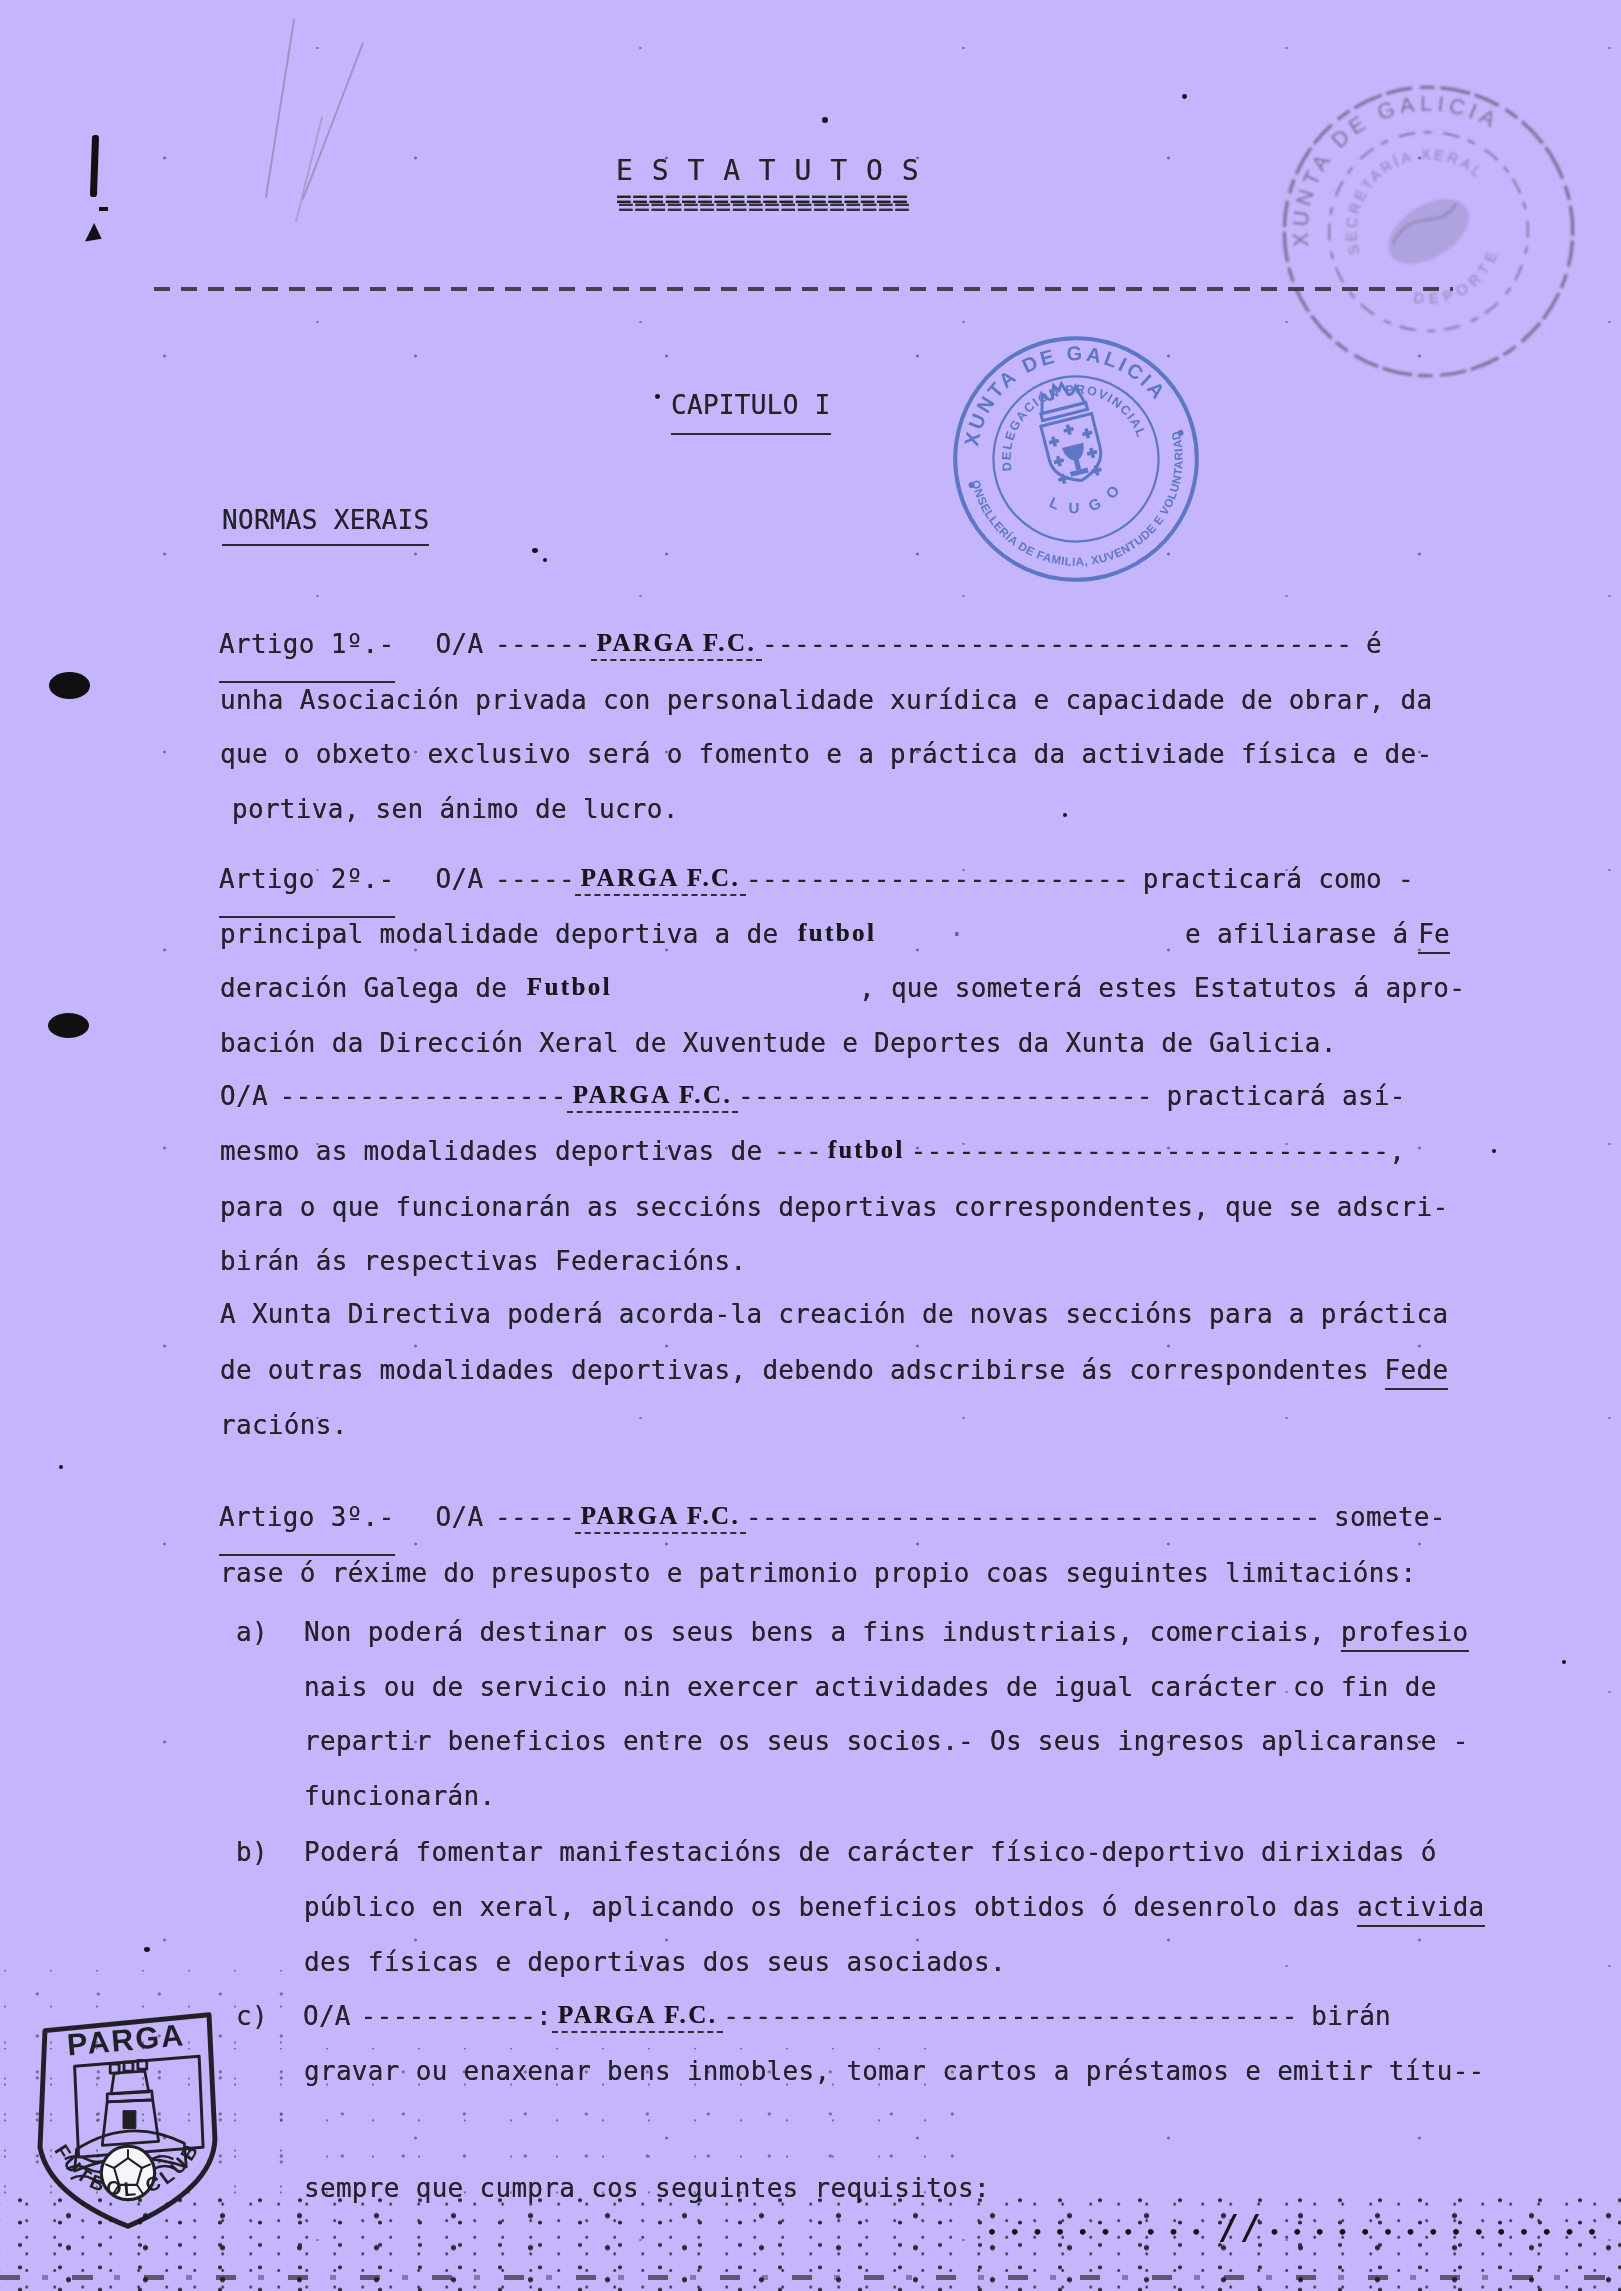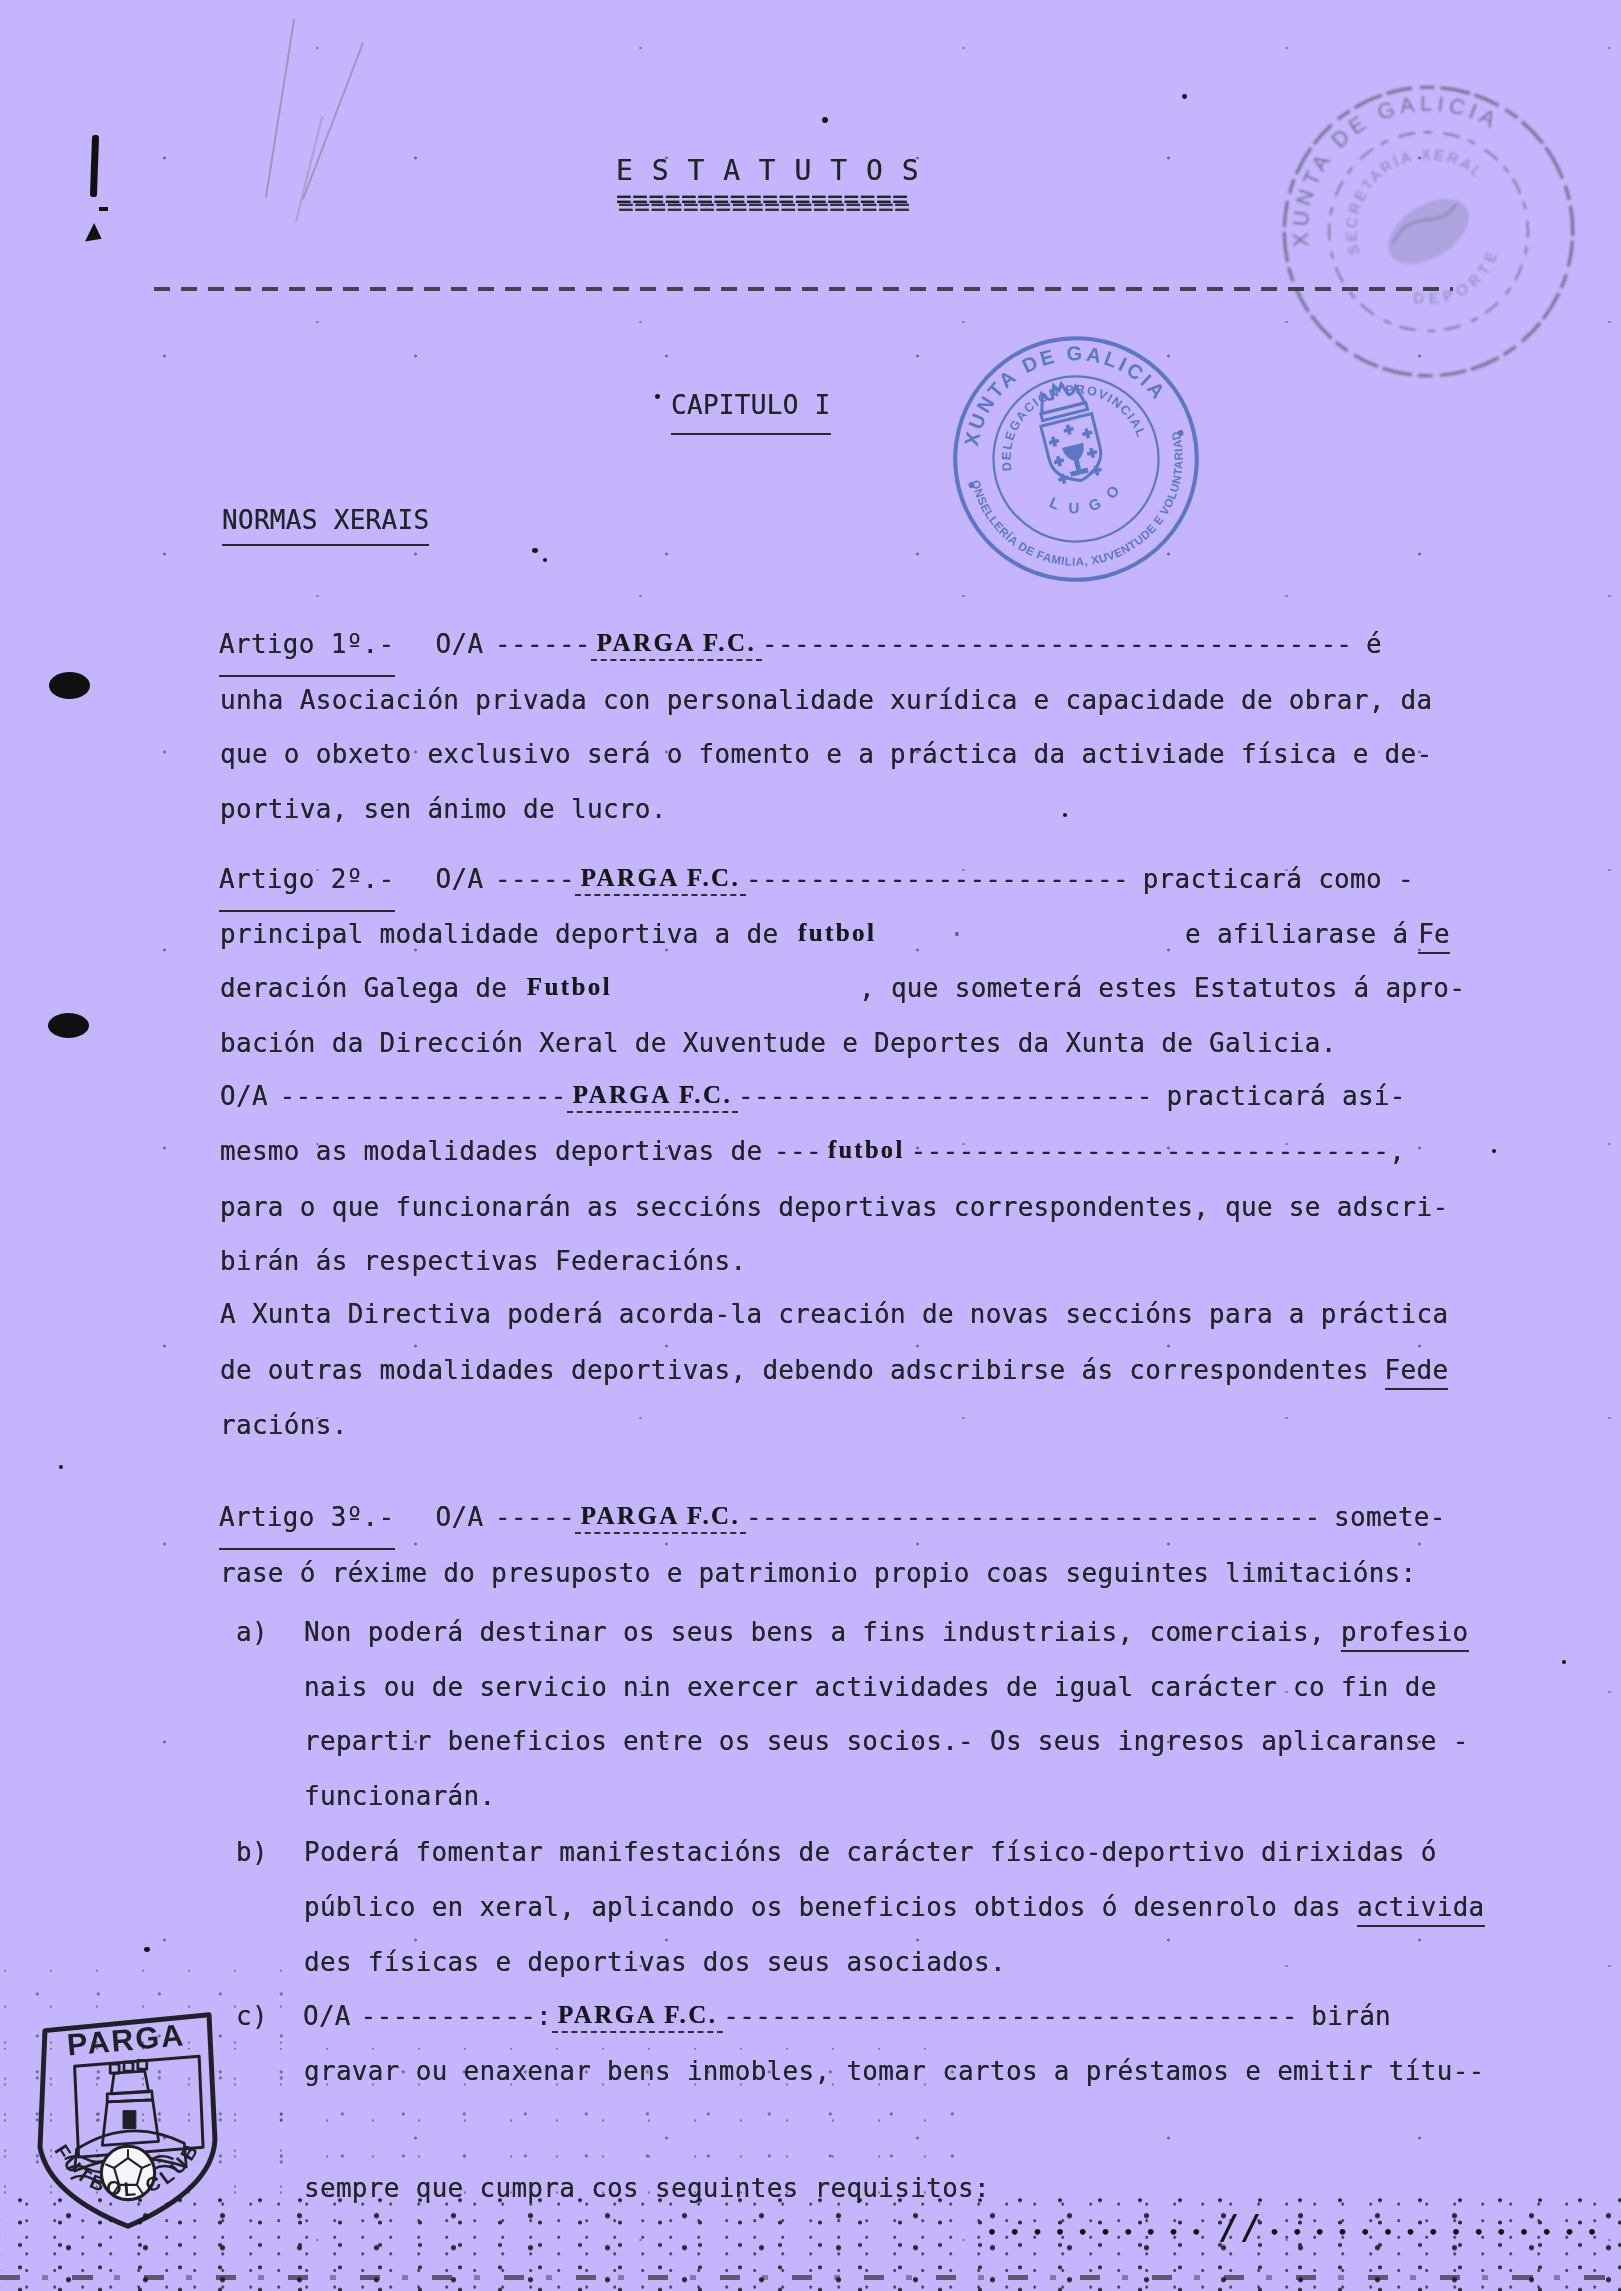--- a/index.html
+++ b/index.html
@@ -1,20 +1,20 @@
 <!DOCTYPE html>
 <html><head>
 <meta charset="utf-8">
 <style>
   html,body{margin:0;padding:0;background:#e8e8e6}
   .page{position:relative;width:1622px;height:2292px;background:#c4b5fd;overflow:hidden;
         font-family:"DejaVu Sans Mono",monospace;color:#242424}
   .line{position:absolute;white-space:nowrap;font-size:26px;letter-spacing:0.3px;
         text-shadow:0 0 0.6px rgba(15,15,15,.7)}
-  .ul{border-bottom:2.9px solid #2b2b2b;padding-bottom:16px}
+  .ul{border-bottom:2.9px solid #2b2b2b;padding-bottom:22px}
   .uend{border-bottom:2.4px solid #2b2b2b;padding-bottom:2.9px}
   .fill{font-family:"Liberation Serif",serif;font-weight:bold;font-size:25px;letter-spacing:2.4px;
         border-bottom:2.9px dashed #2e2e2e;padding:0 5.9px 2.9px;position:relative;top:-2px;color:#181818}
   .sp{display:inline-block}
   .tail{padding-left:13.7px}
   .abs{position:absolute;white-space:nowrap}
   .sep{position:absolute;height:3.9px;background:repeating-linear-gradient(90deg,#2e2e2e 0 15.6px,transparent 15.6px 27px);opacity:.85}
   .dot{position:absolute;background:#151515;border-radius:50%}
   .inkblob{position:absolute;background:#101010;border-radius:50%}
   .pencil{position:absolute;width:2px;background:#6f6f6f;opacity:.45;border-radius:2px}
@@ -126,21 +126,21 @@
     </svg>
   </div>
 
   <div class="line" style="left:222px;top:505px"><span class="ul" style="padding-bottom:9px">NORMAS XERAIS</span></div>
 
   <div class="line" style="left:219px;top:629px">
     <span class="ul">Artigo 1º.-</span><span class="sp" style="width:41px"></span><span>O/A</span><span class="sp" style="width:11.7px"></span><span>------</span><span class="fill">PARGA F.C.</span><span>-------------------------------------</span><span class="tail">é</span>
   </div>
   <div class="line" style="left:220px;top:685px">unha Asociación privada con personalidade xurídica e capacidade de obrar, da</div>
   <div class="line" style="left:220px;top:739px">que o obxeto exclusivo será o fomento e a práctica da activiade física e de-</div>
-  <div class="line" style="left:220px;top:794px">portiva, sen ánimo de lucro.</div>
+  <div class="line" style="left:232px;top:794px">portiva, sen ánimo de lucro.</div>
 
   <div class="line" style="left:219px;top:864px">
     <span class="ul">Artigo 2º.-</span><span class="sp" style="width:41px"></span><span>O/A</span><span class="sp" style="width:11.7px"></span><span>-----</span><span class="fill">PARGA F.C.</span><span>------------------------</span><span class="tail">practicará como -</span>
   </div>
   <div class="line" style="left:220px;top:919px;width:1287px">
     <span>principal modalidade deportiva a de</span><span class="sp" style="width:13.7px"></span><span class="fill" style="border-bottom:none">futbol</span><span class="abs" style="left:729px;opacity:.55">·</span><span class="abs" style="left:965px"><span>e afiliarase á</span><span class="sp" style="width:9.8px"></span><span class="uend">Fe</span></span>
   </div>
   <div class="line" style="left:220px;top:973px;width:1287px">
     <span>deración Galega de</span><span class="sp" style="width:13.7px"></span><span class="fill" style="border-bottom:none">Futbol</span><span class="abs" style="left:639px">, que someterá estes Estatutos á apro-</span>
   </div>

